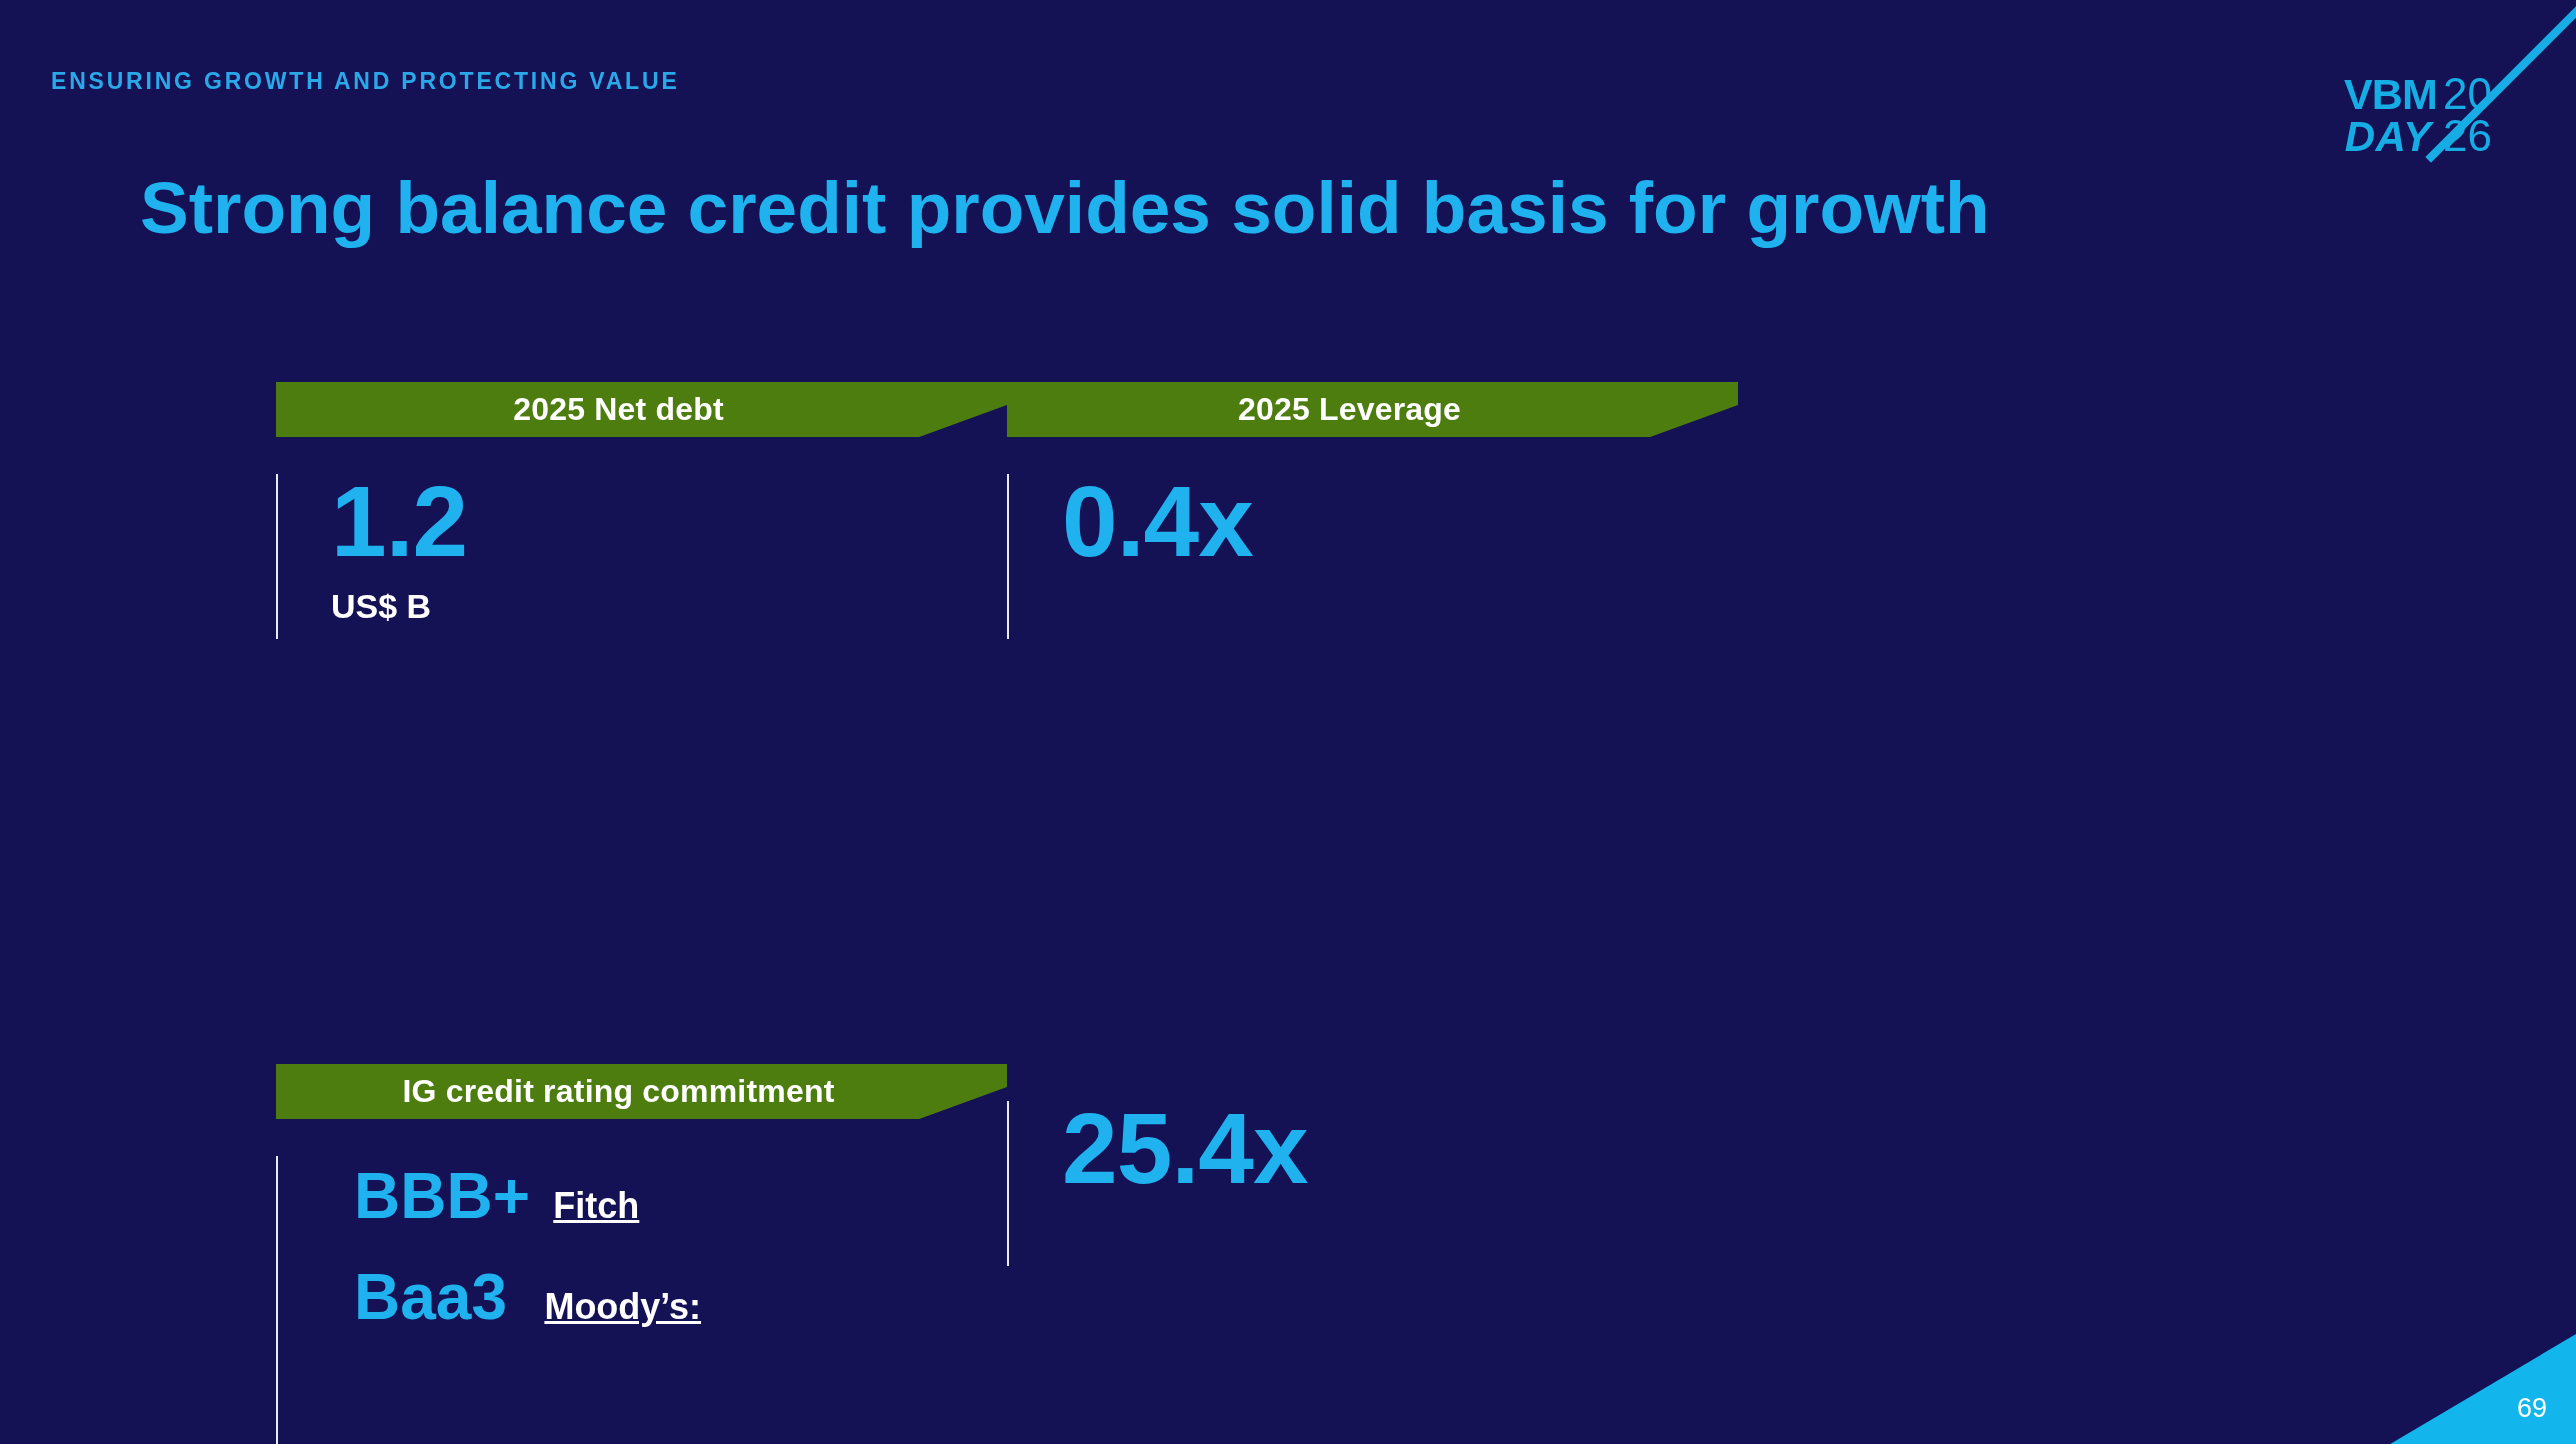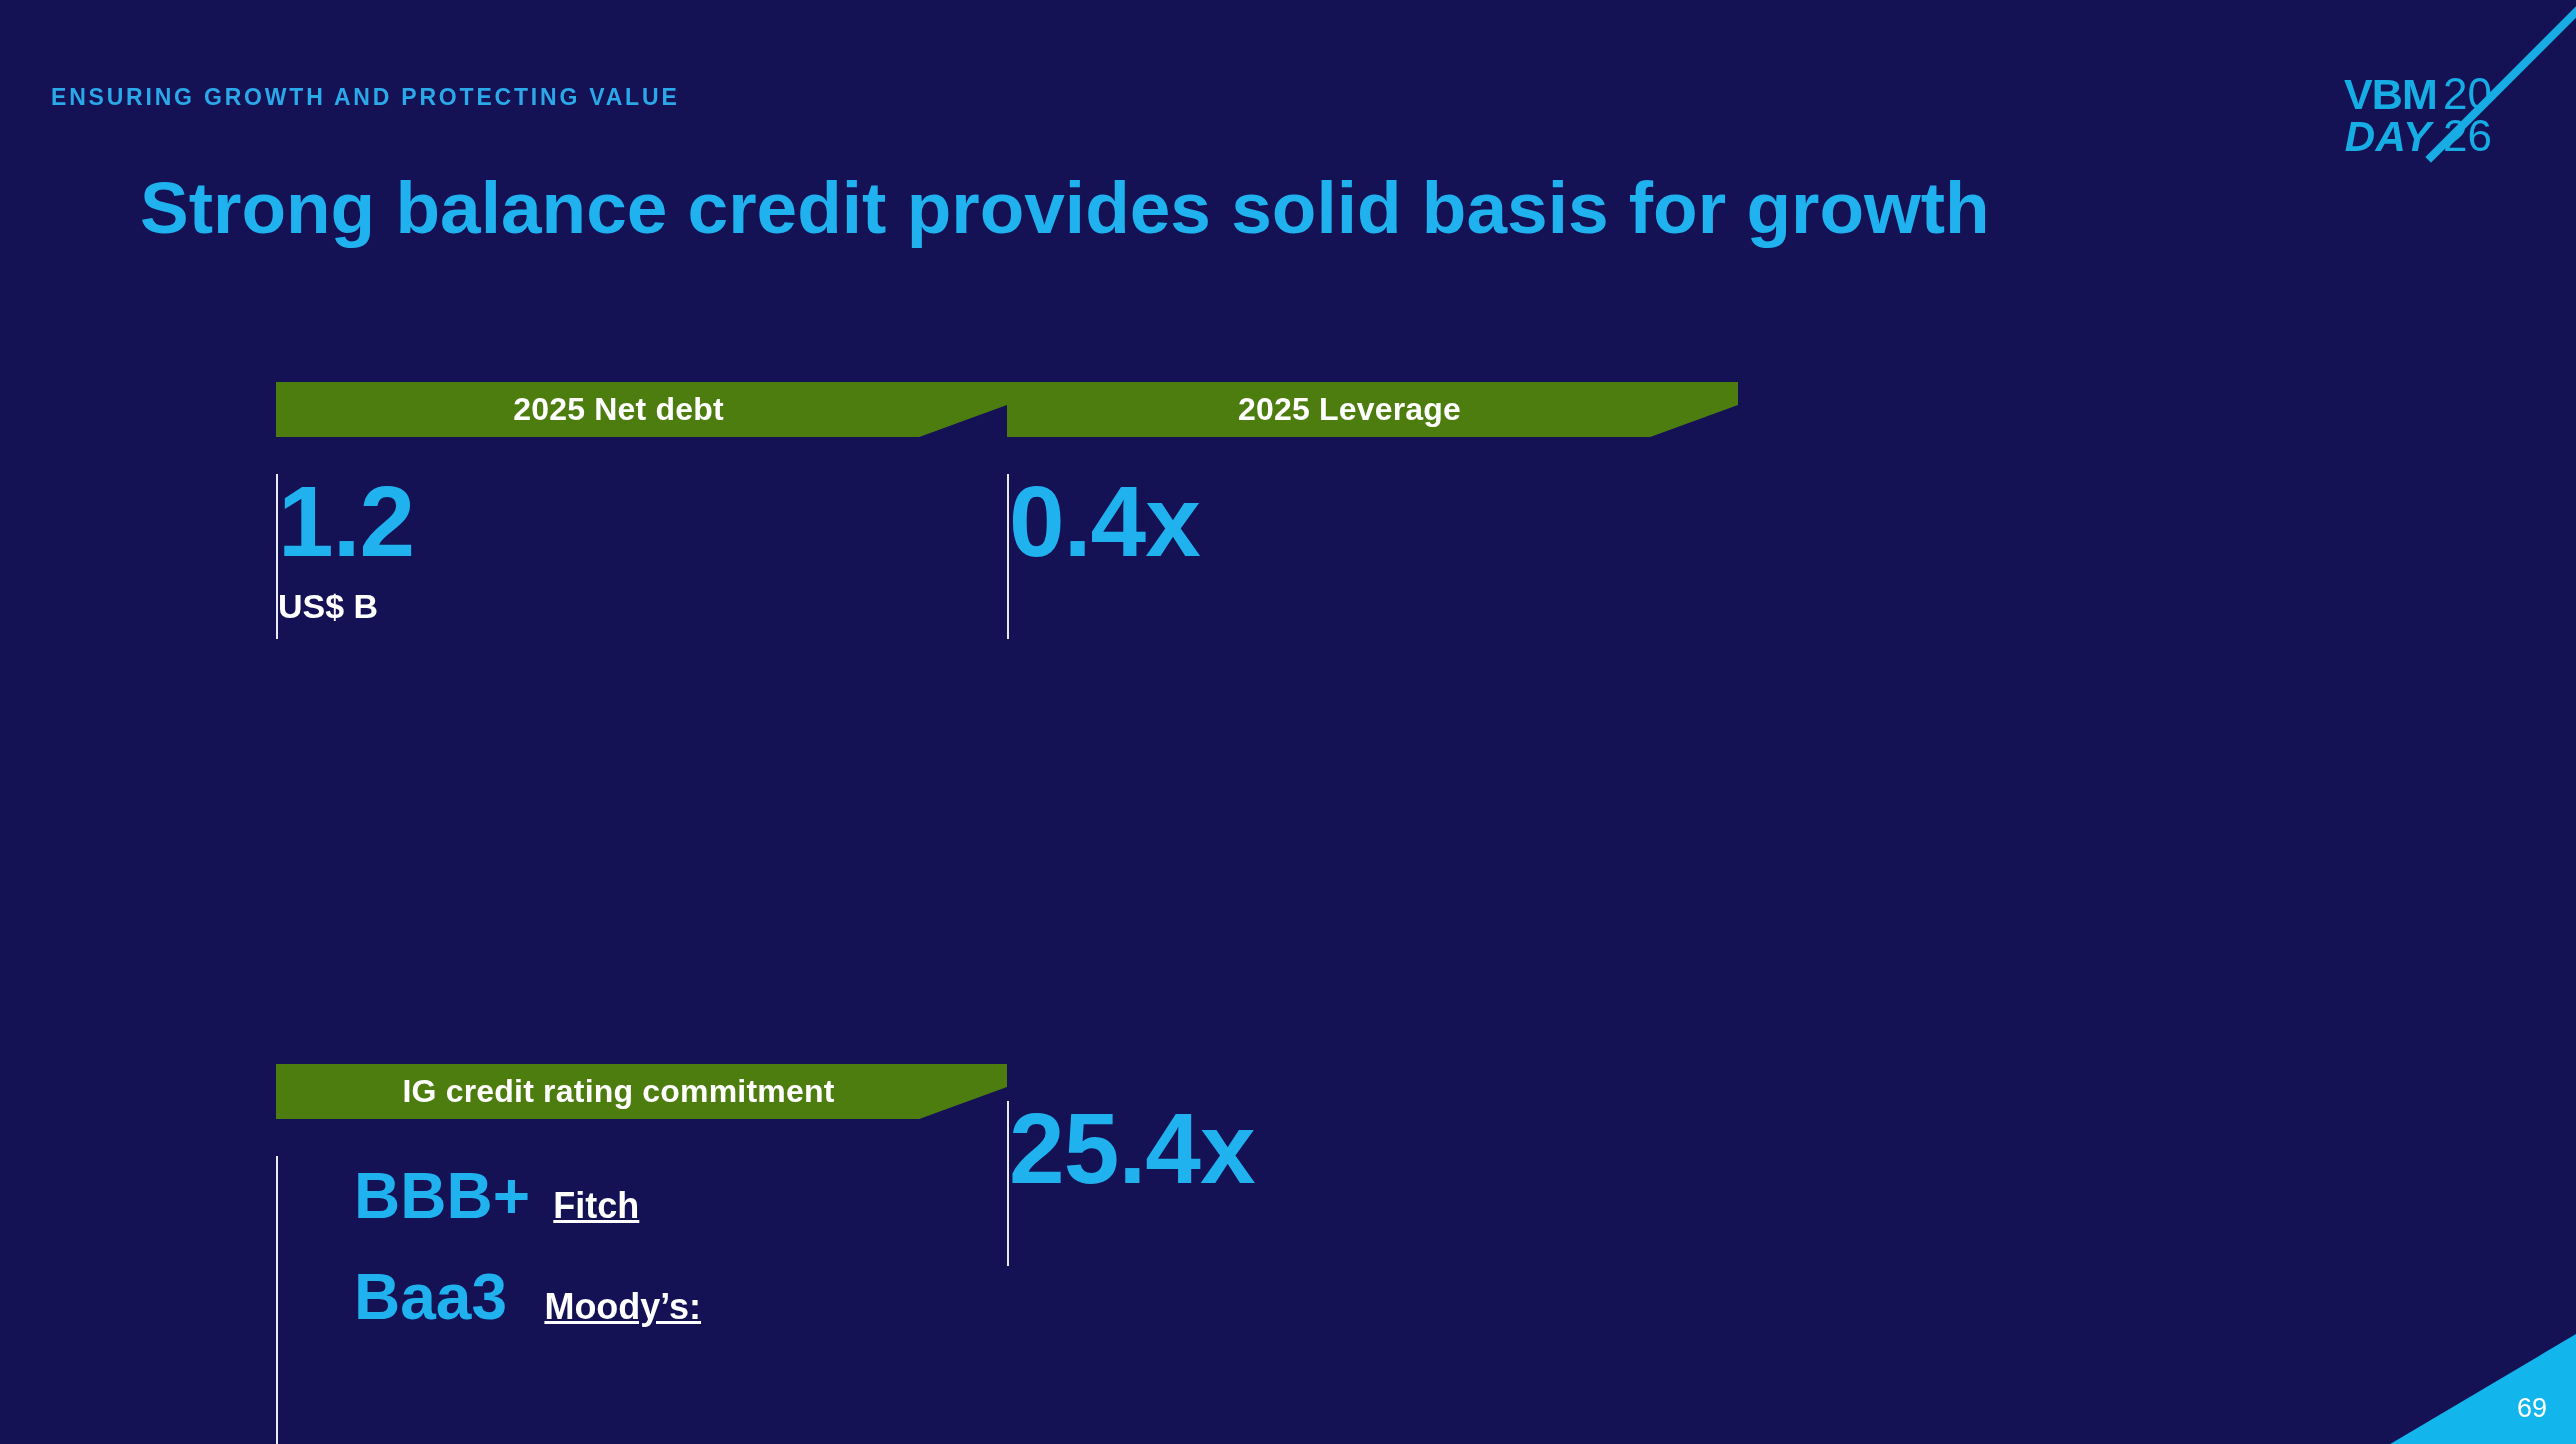--- a/index.html
+++ b/index.html
@@ -39,21 +39,21 @@
     top: 75px;
     left: -19.6px;
     transform: rotate(-45deg);
     transform-origin: 50% 50%;
   }
 
   
   .eyebrow {
     position: absolute;
     left: 51px;
-    top: 84px;
+    top: 68px;
     font-size: 23px;
     font-weight: 600;
     letter-spacing: 2.8px;
     color: #2aa8e8;
     white-space: nowrap;
   }
   .slide-title {
     position: absolute;
     left: 140px;
     top: 122px;
@@ -138,20 +138,21 @@
     color: #ffffff;
     letter-spacing: 0.2px;
     white-space: nowrap;
     transform: translateX(-23px);
   }
 
   
   .card-body {
     position: relative;
     margin-top: 37px;
+    padding-left: 53px;
     min-height: 165px;
     border-left: 2.7px solid #e9eaf4;
   }
   .card.rating .card-body { min-height: 311px; padding-left: 76px; }
 
   .metric-value {
     font-size: 100px;
     line-height: 0.95;
     font-weight: 700;
     color: #1fb2ef;

